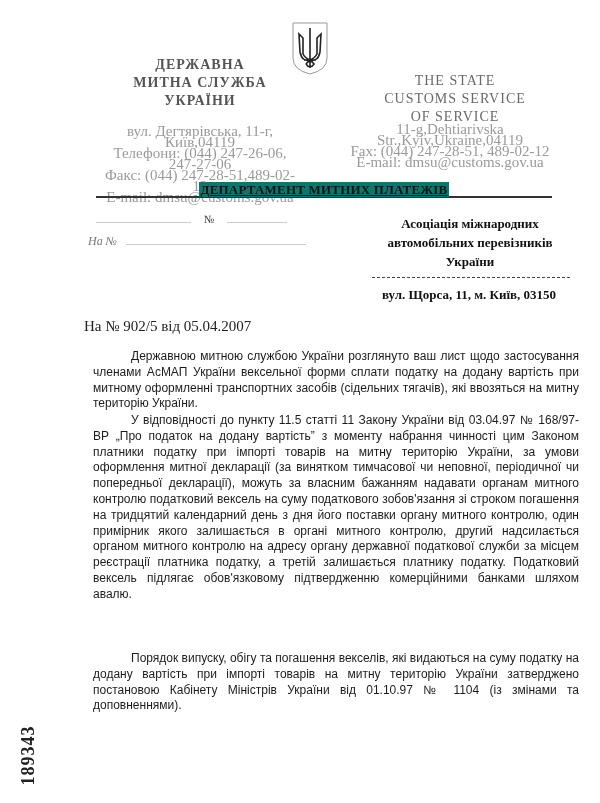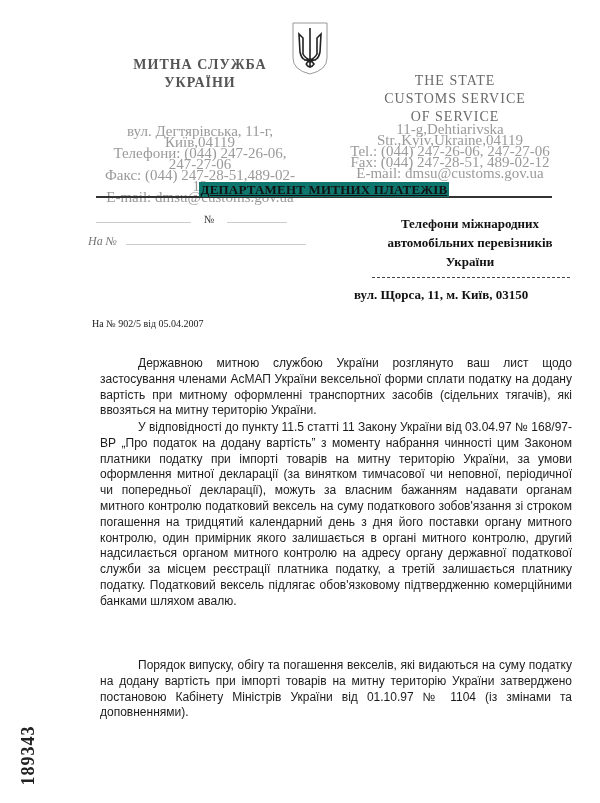--- a/index.html
+++ b/index.html
@@ -30,89 +30,89 @@
   .ref-date { display: inline-block; width: 95px; border-bottom: 1px solid #ccc; height: 12px; font-style: italic; color: #bbb; }
   .ref-no-label { display: inline-block; width: 20px; margin-left: 10px; color: #333; }
   .ref-no { display: inline-block; width: 60px; border-bottom: 1px solid #ccc; height: 12px; color: #bbb; font-style: italic; }
   .na-row { left: 88px; top: 234px; font-size: 12px; color: #777; font-style: italic; }
   .na-line { display: inline-block; width: 180px; border-bottom: 1px solid #ccc; height: 10px; margin-left: 6px; }
   .addressee {
     left: 360px; top: 214px; width: 220px; text-align: center;
     font-size: 13px; line-height: 19px; font-weight: bold; color: #111;
   }
   .addr-dash { left: 372px; top: 277px; width: 198px; border-top: 1px dashed #444; }
-  .addr-street { left: 354px; top: 287px; width: 230px; text-align: left; font-size: 13px; font-weight: bold; color: #111; }
-  .na-ref { left: 92px; top: 318px; font-size: 10px; color: #222; }
+  .addr-street { left: 354px; top: 287px; width: 230px; text-align: center; font-size: 13px; font-weight: bold; color: #111; }
+  .na-ref { left: 84px; top: 318px; font-size: 15px; color: #222; }
   .body {
     left: 92px; width: 488px; font-size: 12.6px; line-height: 15.8px; text-align: justify;
     color: #1c1c1c; font-family: "Liberation Sans", "DejaVu Sans", sans-serif; font-size: 12px;
   }
   .p1 { top: 348px; }
   .p2 { top: 412px; }
   .p3 { top: 650px; }
-  .body p { margin: 8px; text-indent: 38px; }
+  .body p { margin: 1px; text-indent: 38px; }
   .stamp {
     left: 8px; top: 725px; width: 40px; height: 60px;
     display: flex; align-items: center; justify-content: center;
   }
   .stamp span {
     display: inline-block; transform: rotate(-90deg); font-family: "Liberation Serif", serif;
     font-size: 18px; font-weight: bold; color: #222; letter-spacing: 1px; white-space: nowrap;
   }
 </style>
 </head>
 <body>
 
 <div class="abs crest">
   <svg width="40" height="56" viewBox="0 0 40 56">
     <path d="M3 3 H37 V38 Q37 50 20 54 Q3 50 3 38 Z" fill="none" stroke="#999" stroke-width="1"></path>
     <path d="M20 8 L20 40 M20 40 Q12 42 10 32 L9 14 L13 18 L13 34 Q15 38 20 40 M20 40 Q28 42 30 32 L31 14 L27 18 L27 34 Q25 38 20 40 M14 40 H26 M20 40 L20 48 M16 44 Q20 50 24 44 Q20 38 16 44" fill="none" stroke="#222" stroke-width="1.6"></path>
   </svg>
 </div>
 
 <div class="abs head-ua">
+  <div>ДЕРЖАВНА</div>
   <div>МИТНА СЛУЖБА</div>
   <div>УКРАЇНИ</div>
 </div>
 <div class="abs head-en">
   <div>THE STATE</div>
   <div>CUSTOMS SERVICE</div>
   <div>OF SERVICE</div>
 </div>
 
 <div class="abs contact contact-ua">
   <div>вул. Дегтярівська, 11-г, Київ,04119</div>
   <div>Телефони: (044) 247-26-06, 247-27-06</div>
   <div>Факс: (044) 247-28-51,489-02-12</div>
   <div>E-mail: dmsu@customs.gov.ua</div>
 </div>
 <div class="abs contact contact-en">
   <div>11-g,Dehtiarivska Str.,Kyiv,Ukraine,04119</div>
-  <div>Tel.: (044) 247-26-06, 247-27-06</div>
   <div>Fax: (044) 247-28-51, 489-02-12</div>
   <div>E-mail: dmsu@customs.gov.ua</div>
 </div>
 
 <div class="abs dept-line"></div>
 <div class="abs dept">
   <span>ДЕПАРТАМЕНТ МИТНИХ ПЛАТЕЖІВ</span>
 </div>
 
 <div class="abs ref-row">
   <span class="ref-date"></span>
   <span class="ref-no-label">№</span>
   <span class="ref-no"></span>
 </div>
 <div class="abs na-row">
   <span>На №</span>
   <span class="na-line"></span>
 </div>
 
 <div class="abs addressee">
-  <div>Телефони міжнародних</div>
+  <div>Асоціація міжнародних</div>
   <div>автомобільних перевізників</div>
   <div>України</div>
 </div>
 <div class="abs addr-dash"></div>
 <div class="abs addr-street">вул. Щорса, 11, м. Київ, 03150</div>
 
 <div class="abs na-ref">На № 902/5 від 05.04.2007</div>
 
 <div class="abs body p1">
   <p>Державною митною службою України розглянуто ваш лист щодо застосування членами АсМАП України вексельної форми сплати податку на додану вартість при митному оформленні транспортних засобів (сідельних тягачів), які ввозяться на митну територію України.</p>

